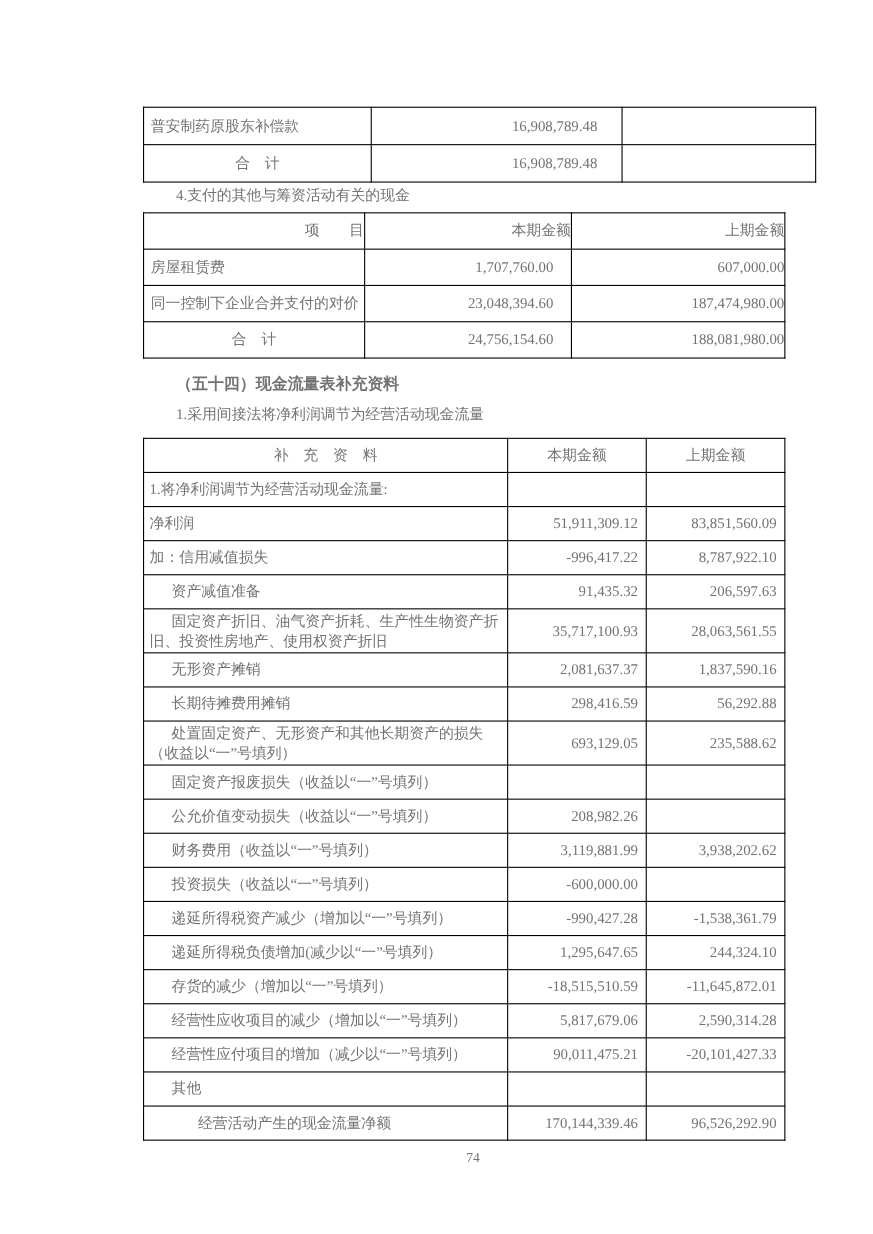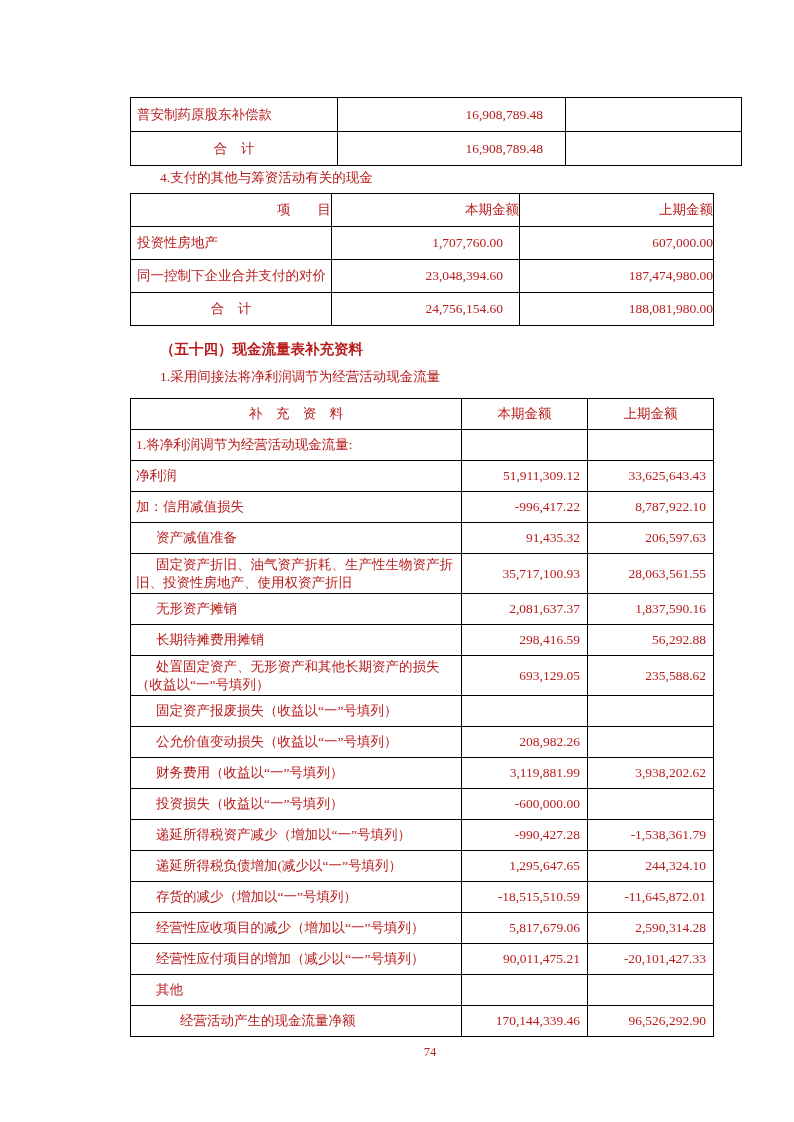--- a/index.html
+++ b/index.html
@@ -2,21 +2,21 @@
 <html><head>
 <meta charset="utf-8">
 <style>
   html,body{margin:0;padding:0;background:#e8e8e8;}
   .page{
     position:relative;
     width:794px;height:1122px;
     margin:0 auto;
     background:#ffffff;
     font-family:"Liberation Serif","DejaVu Serif",serif;
-    font-size:13.5px;color:#b91c1c;
+    font-size:13.5px;color:#737373;
     box-sizing:border-box;
     padding:97px 84px 0 130px;
   }
   table{border-collapse:collapse;width:580px;table-layout:fixed;}
   td{border:1px solid #000;vertical-align:middle;padding:2px 0;line-height:1.3;word-break:break-all;}
 
   
   .t1 td{height:29px;}
   .t1 .c1{width:200px;padding-left:6px;}
   .t1 .c2{width:205px;text-align:right;padding-right:22px;}
@@ -74,21 +74,21 @@
   <div class="sec4">4.支付的其他与筹资活动有关的现金</div>
 
   <table class="t2">
     <tbody>
         <tr>
       <td class="c1 hdr">项　　目</td>
       <td class="c2 hdr">本期金额</td>
       <td class="c3 hdr">上期金额</td>
     </tr>
     <tr>
-      <td class="c1">投资性房地产</td>
+      <td class="c1">房屋租赁费</td>
       <td class="c2">1,707,760.00</td>
       <td class="c3">607,000.00</td>
     </tr>
     <tr>
       <td class="c1">同一控制下企业合并支付的对价</td>
       <td class="c2">23,048,394.60</td>
       <td class="c3">187,474,980.00</td>
     </tr>
     <tr>
       <td class="c1 center">合　计</td>
@@ -109,21 +109,21 @@
       <td class="c3 hdr">上期金额</td>
     </tr>
     <tr>
       <td class="c1 ind0">1.将净利润调节为经营活动现金流量:</td>
       <td class="c2"></td>
       <td class="c3"></td>
     </tr>
     <tr>
       <td class="c1 ind0">净利润</td>
       <td class="c2">51,911,309.12</td>
-      <td class="c3">33,625,643.43</td>
+      <td class="c3">83,851,560.09</td>
     </tr>
     <tr>
       <td class="c1 ind0">加：信用减值损失</td>
       <td class="c2">-996,417.22</td>
       <td class="c3">8,787,922.10</td>
     </tr>
     <tr>
       <td class="c1 ind1">资产减值准备</td>
       <td class="c2">91,435.32</td>
       <td class="c3">206,597.63</td>

